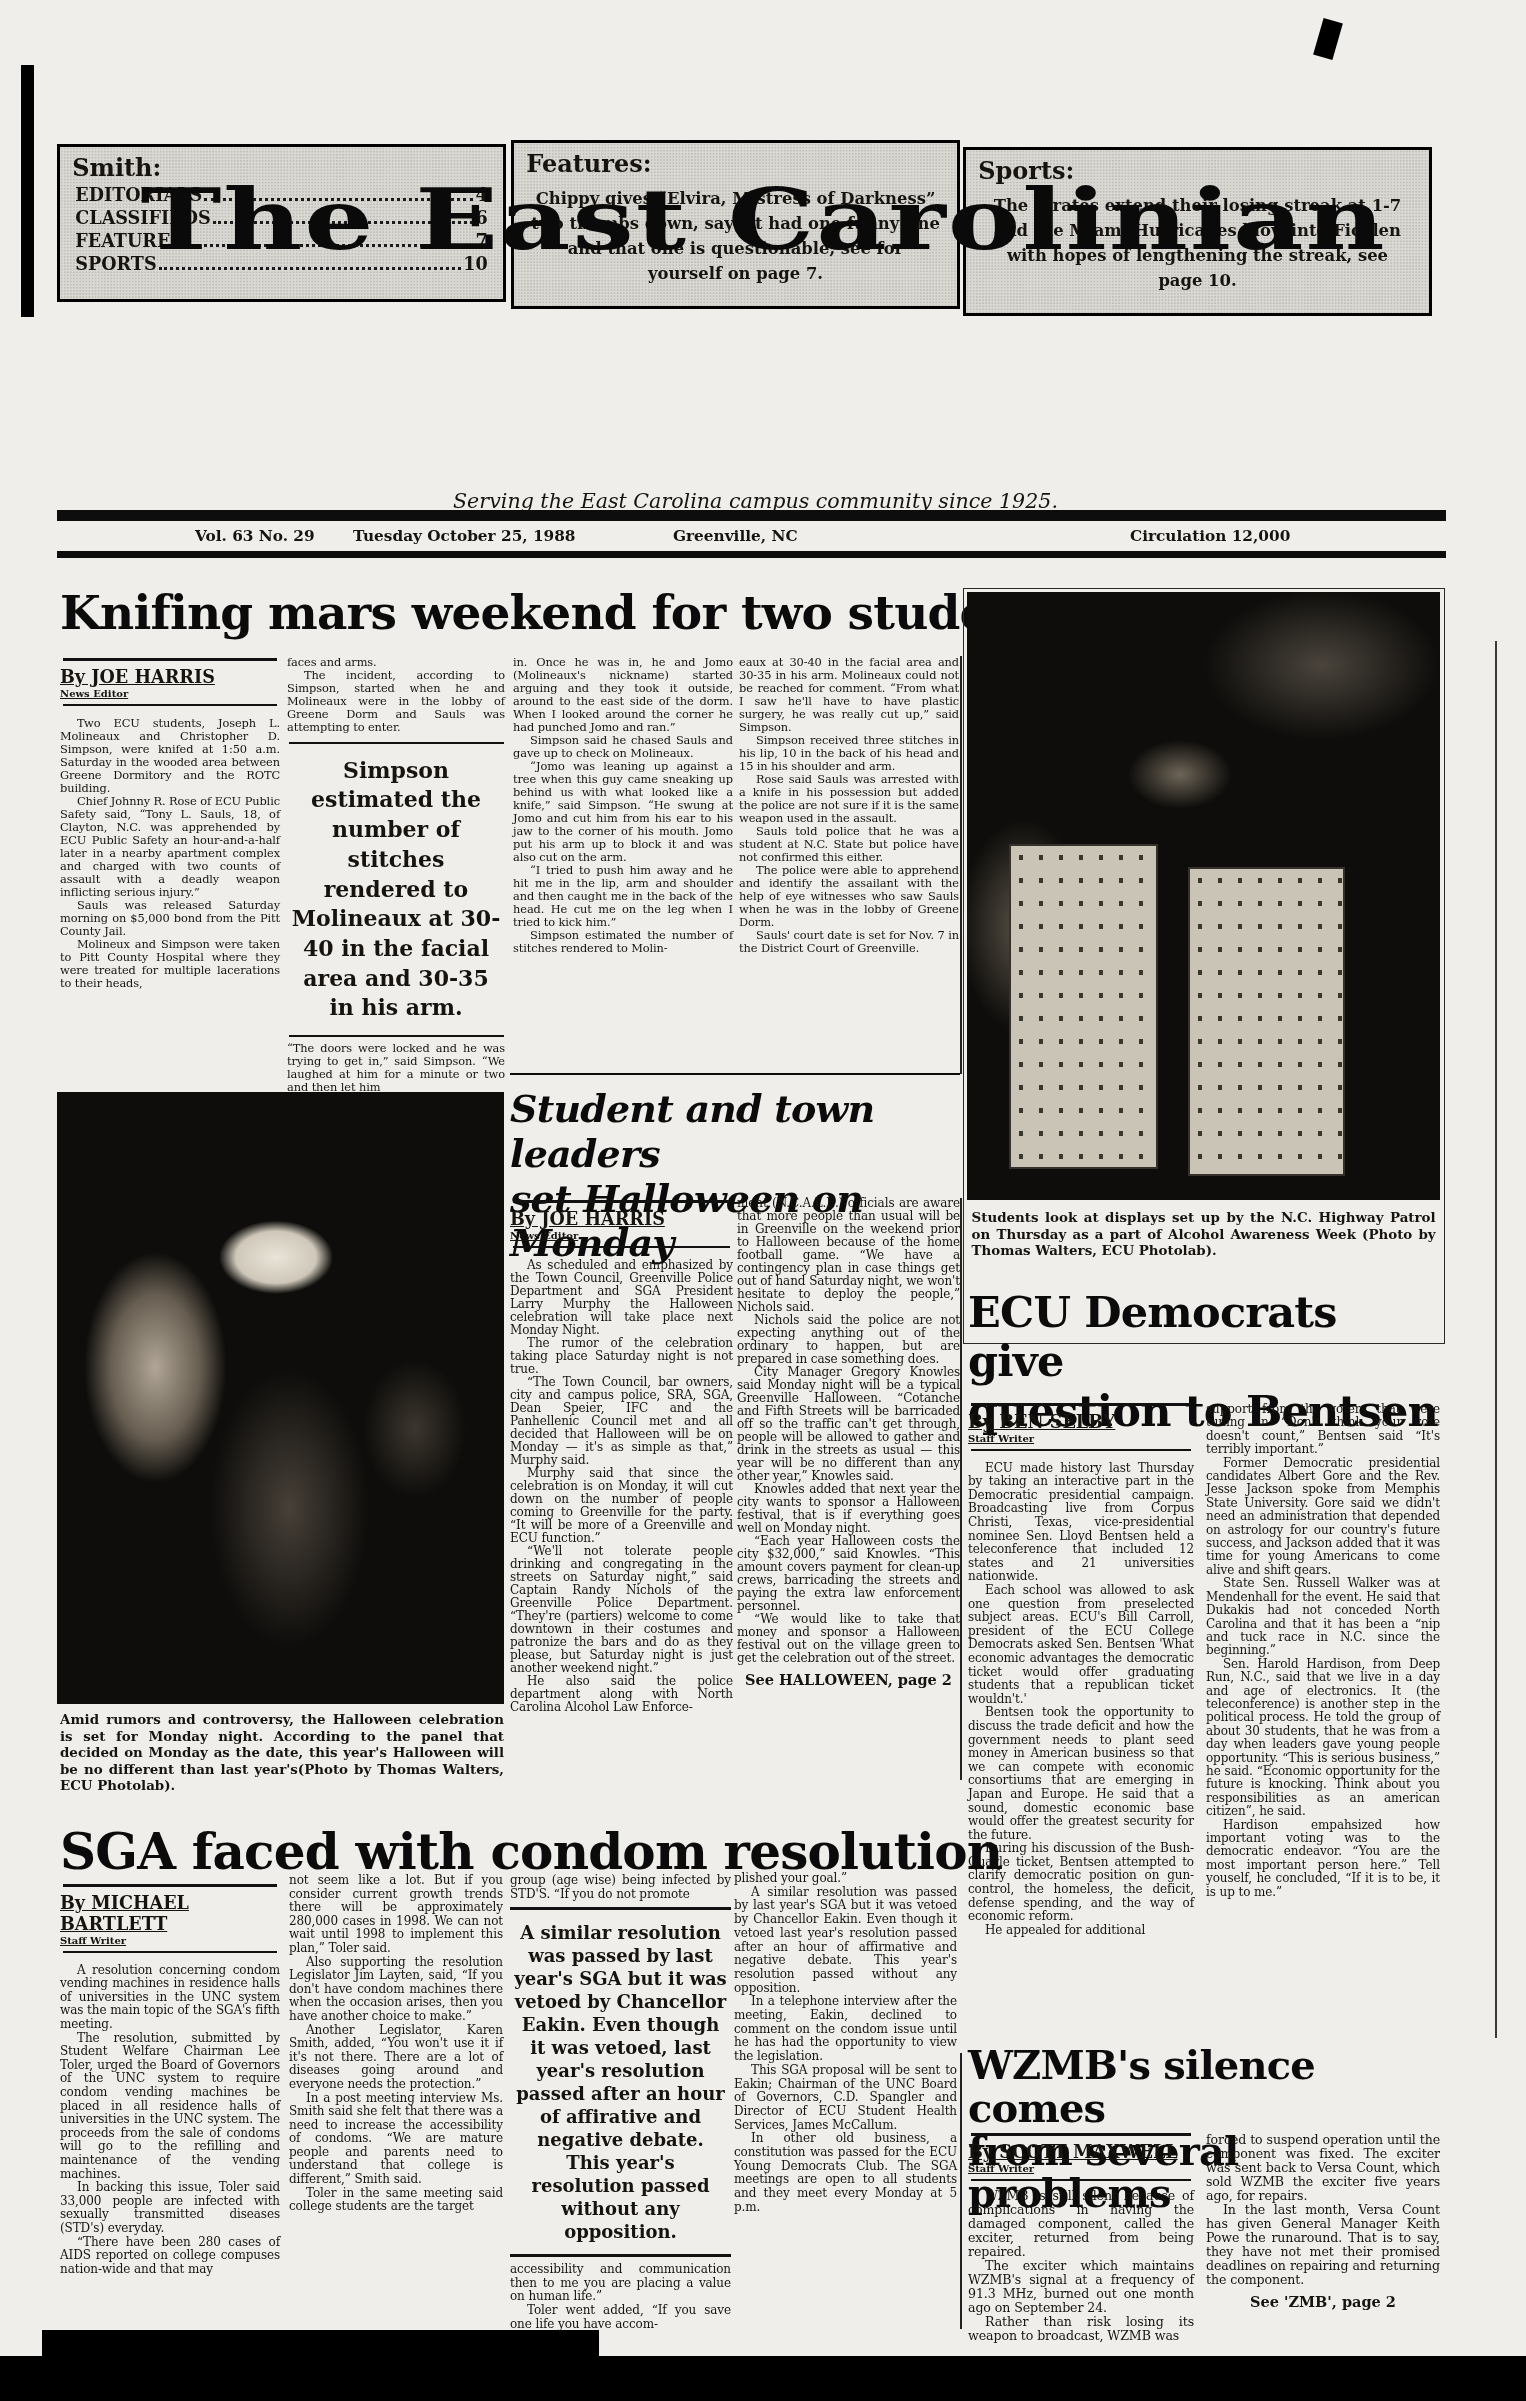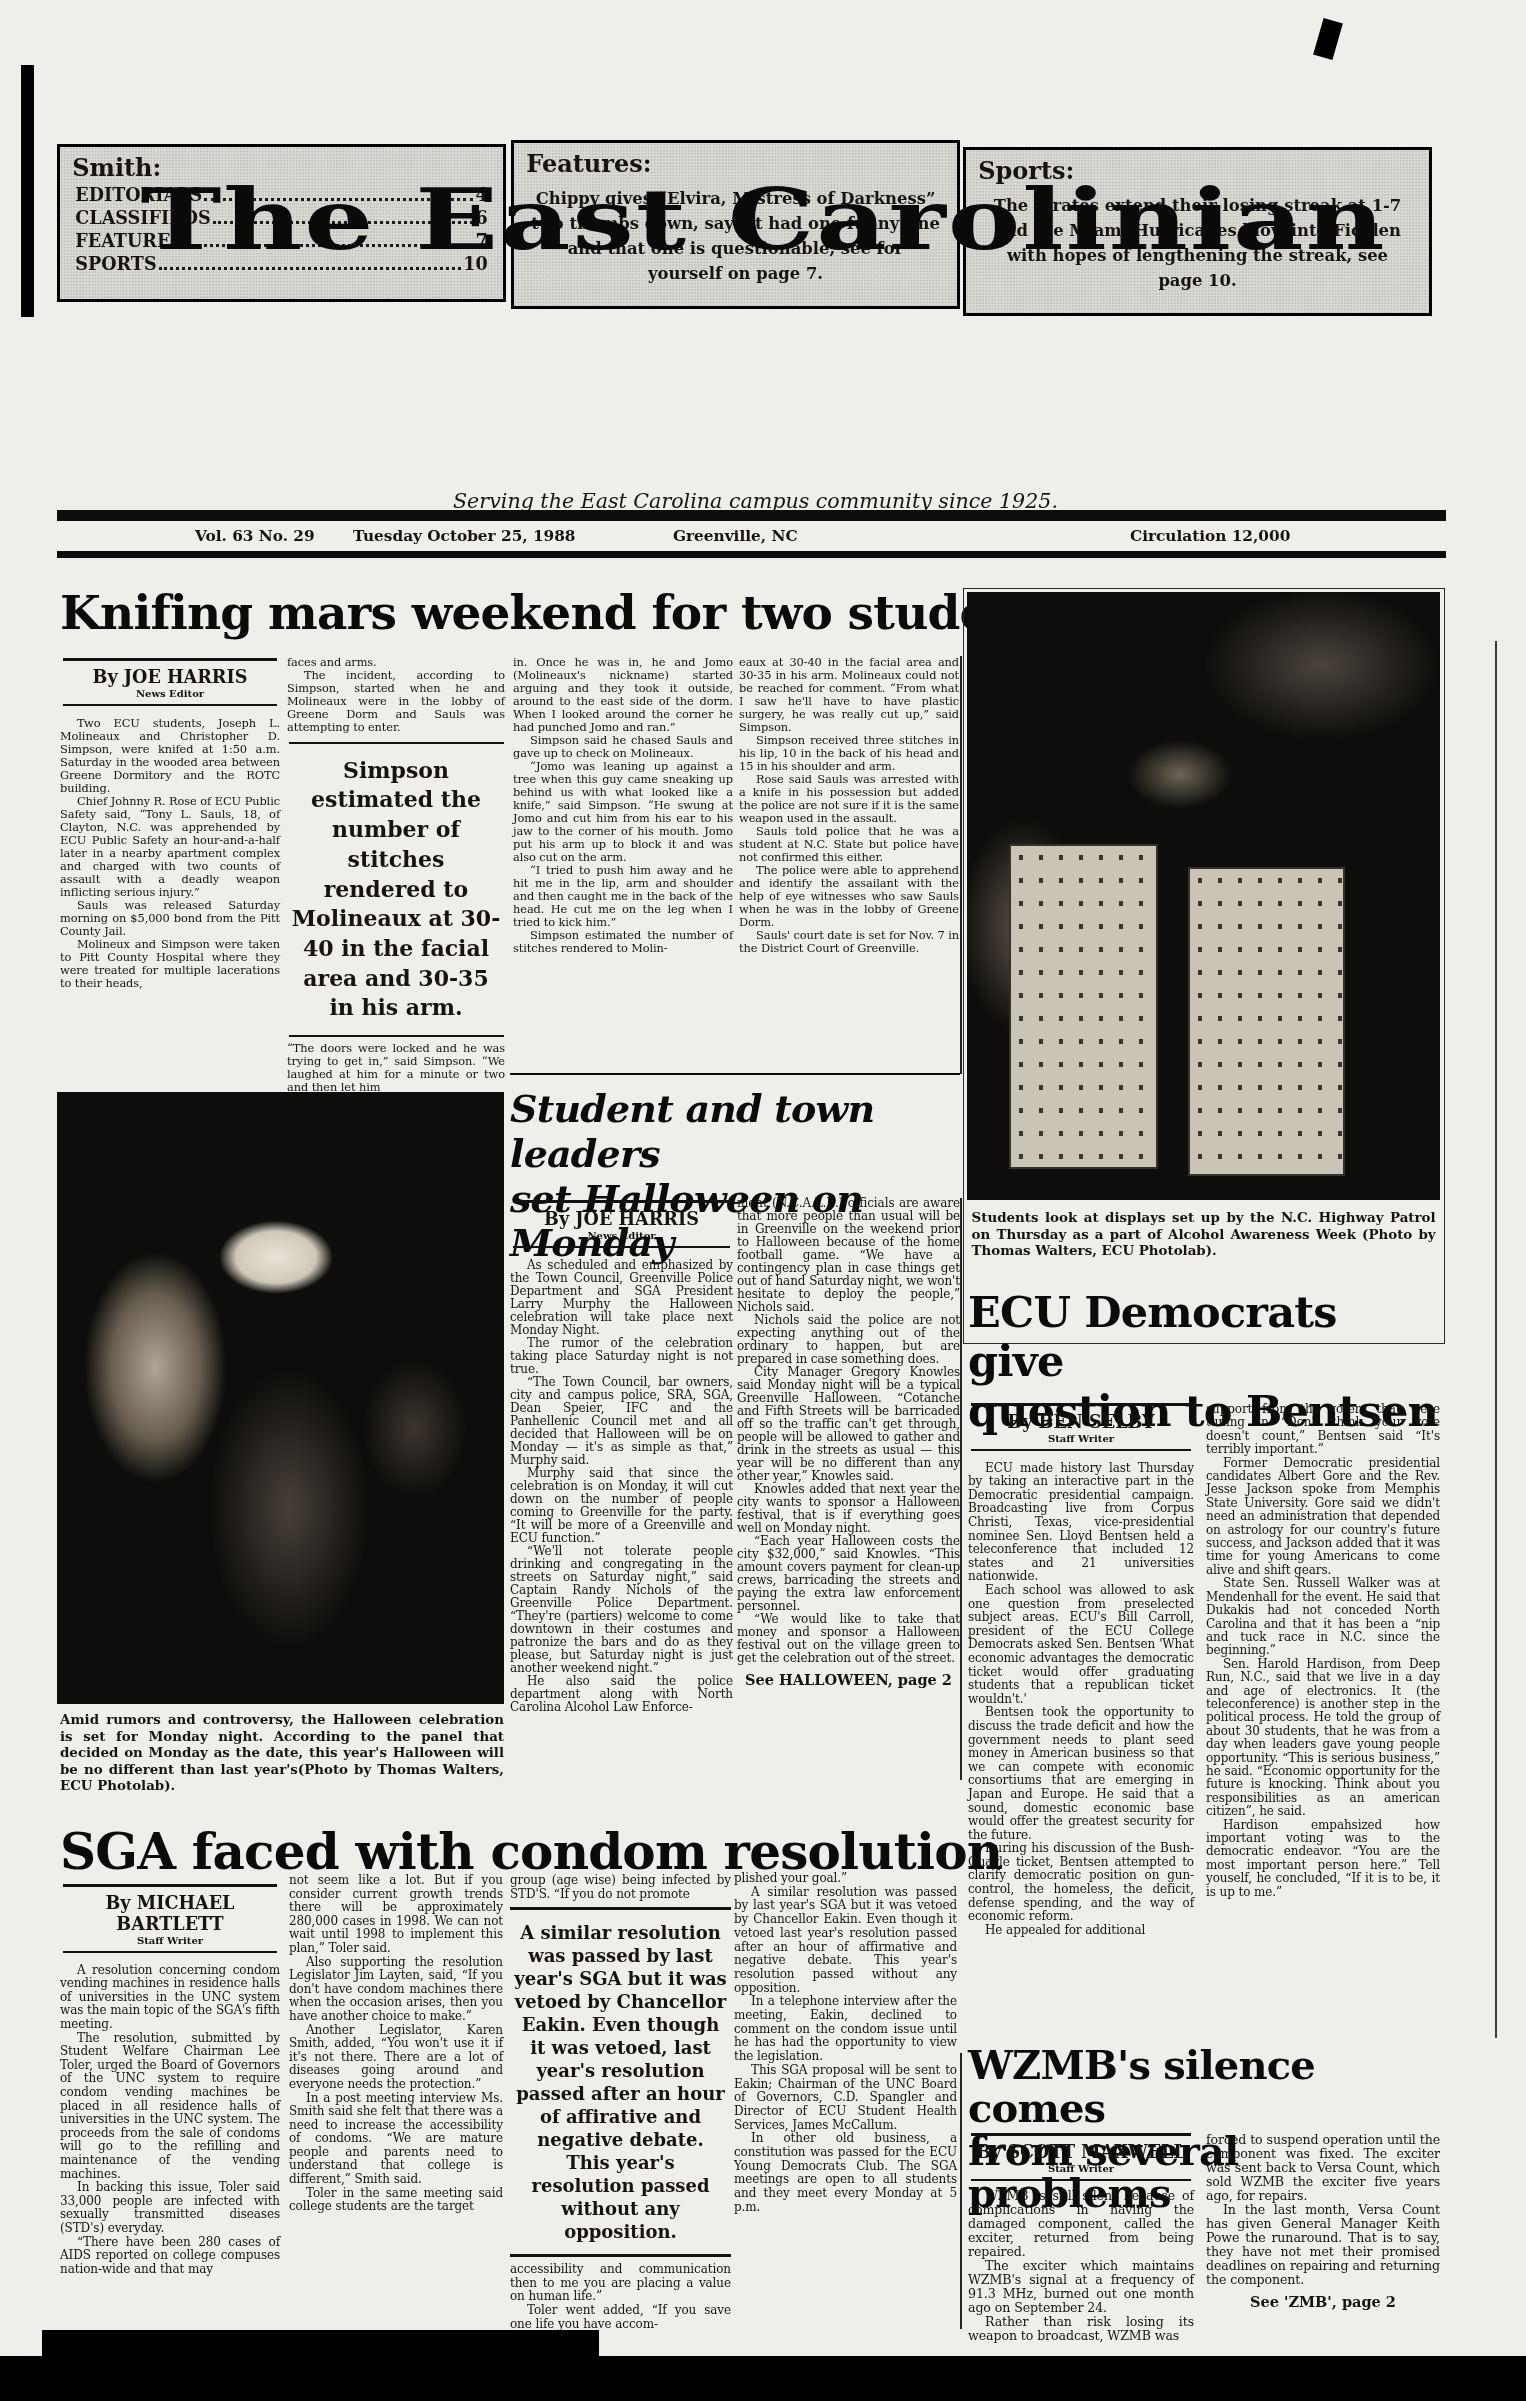--- a/index.html
+++ b/index.html
@@ -16,21 +16,21 @@
   .toc-row{display:flex;align-items:baseline;font-weight:bold;font-size:17.6px;margin-top:2px;}
   .toc-leader{flex:1;border-bottom:3.8px dotted #1b1b1b;margin:0 2.3px 3.8px;}
   .box-body{font-weight:bold;font-size:16.4px;line-height:1.52;text-align:center;margin-top:9.2px;padding:0 4.6px;}
   
   .masthead-title{left:0;right:0;top:169px;text-align:center;font-size:85px;font-weight:bold;
         letter-spacing:1.5px;white-space:nowrap;transform:scaleX(1.28);color:#0a0a0a;}
   .tagline{left:0;right:16px;top:489px;text-align:center;font-style:italic;font-size:20.6px;}
   .dateline{font-weight:bold;font-size:15.3px;}
   
   .headline{font-weight:bold;color:#0b0b0b;line-height:1.04;letter-spacing:-0.8px;}
-  .byline-block{text-align:center;}
+  .byline-block{text-decoration:underline;}
   .byline-rule{height:3.1px;background:#111;margin:0 3.1px;}
   .byline-rule.thin{height:1.5px;}
   .byline-name{font-size:17.6px;font-weight:bold;margin:5.3px 0 0.8px;}
   .byline-title{font-size:10px;font-weight:bold;margin-bottom:5.3px;}
   
   .news-col{font-size:12px;line-height:13.6px;text-align:justify;letter-spacing:-0.1px;}
   .news-col p{margin:0;text-indent:17px;}
   .news-col.cont p:first-child{text-indent:0;}
   .kn{font-size:11.4px;line-height:13px;}
   .pullquote{text-align:center;font-weight:bold;font-size:22px;line-height:1.35;padding:12.2px 1.5px;

